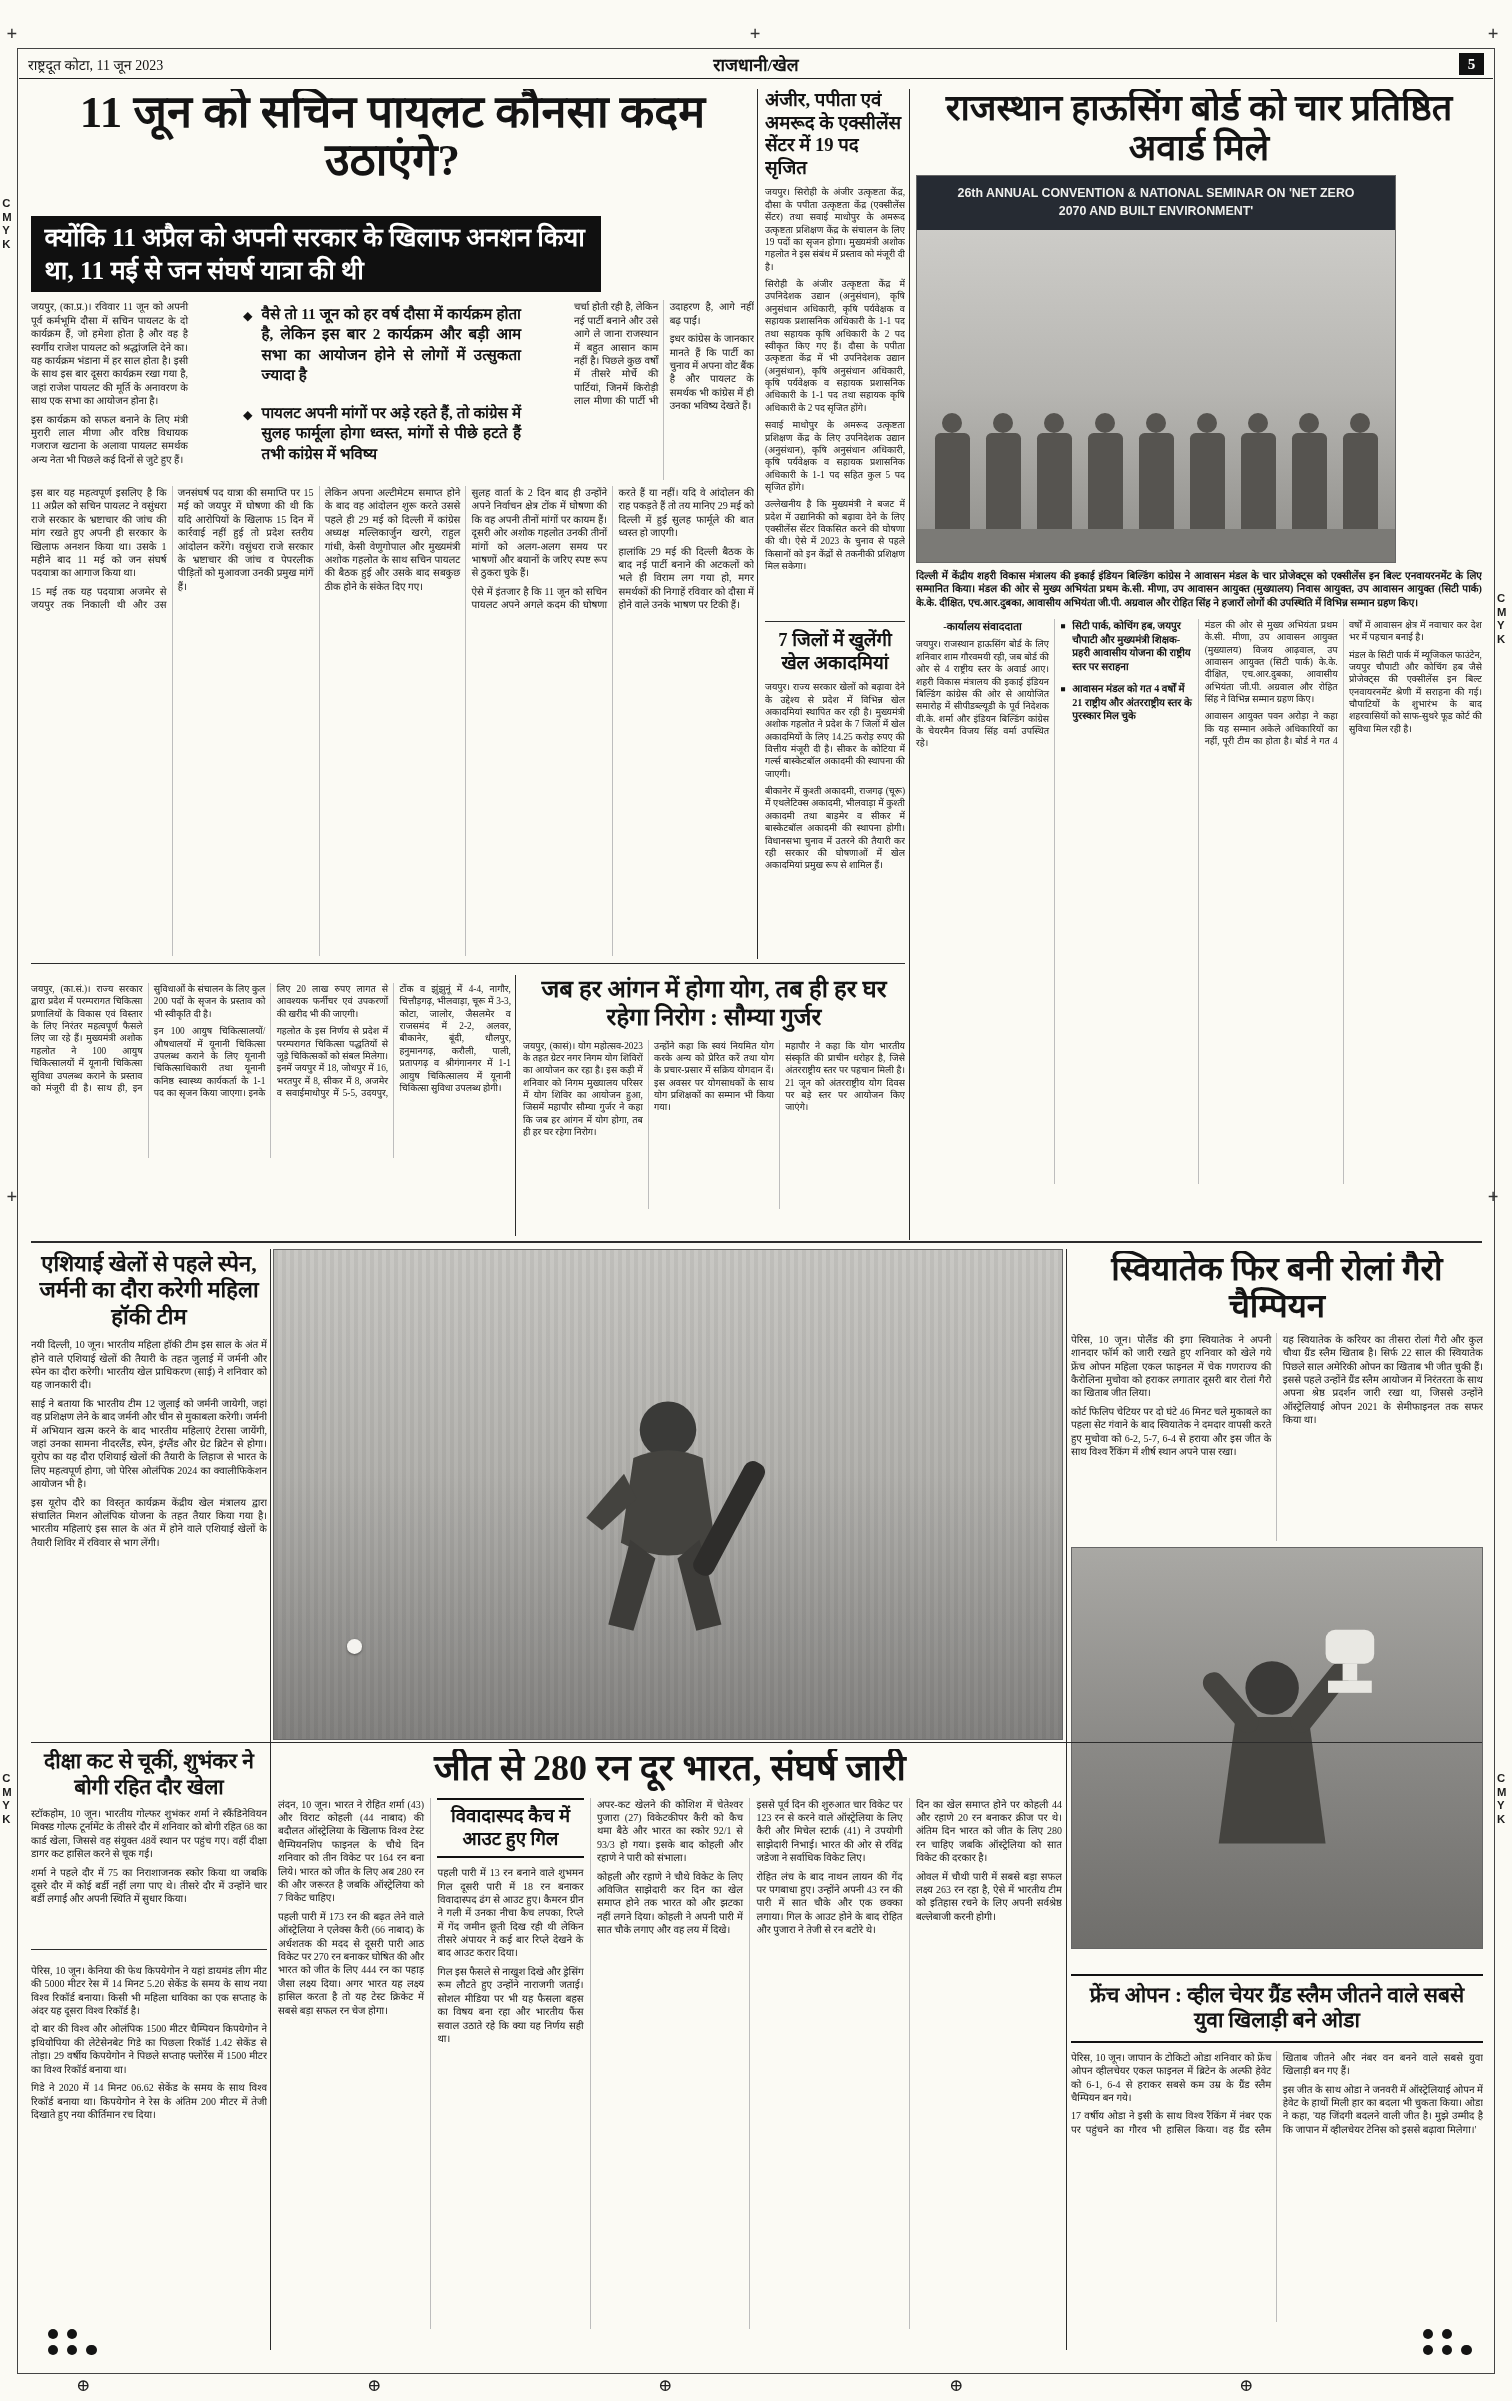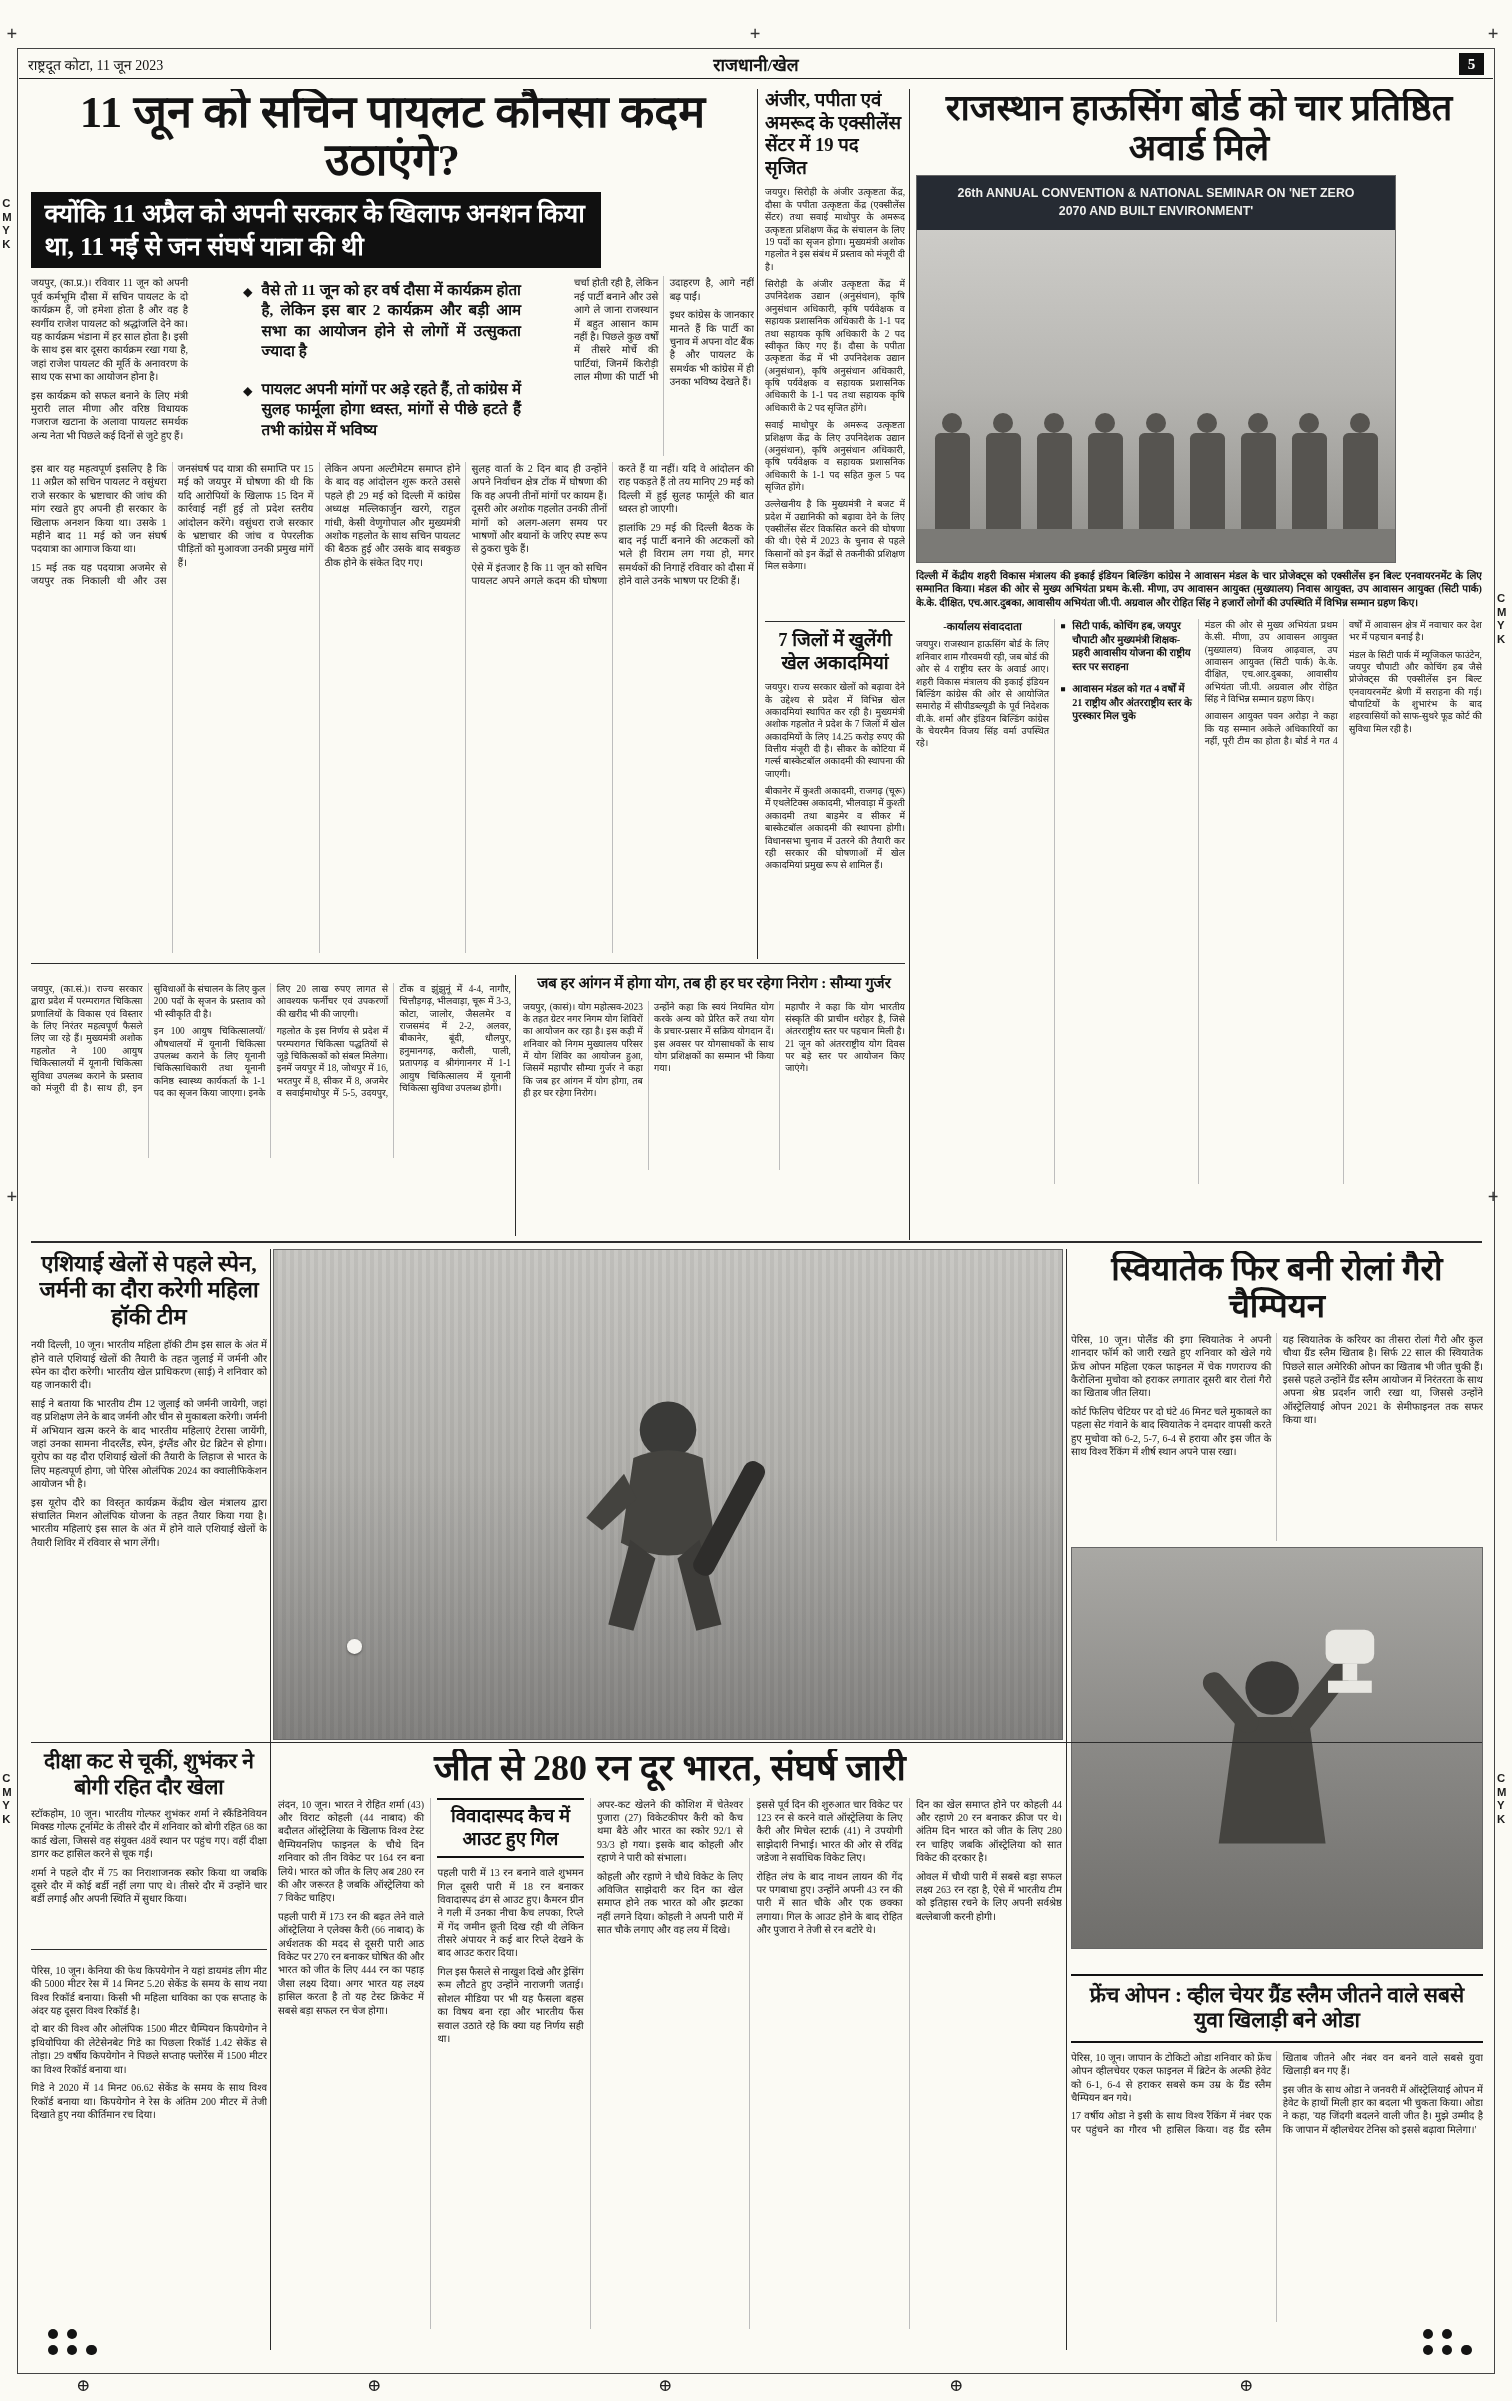--- a/index.html
+++ b/index.html
@@ -13,21 +13,21 @@
               display:flex; align-items:center; padding:0 9px; font-size:14px; }
   .masthead .section { position:absolute; left:50%; transform:translateX(-50%); font-weight:bold; font-size:17.5px; }
   .masthead .pagenum { margin-left:auto; background:#111; color:#fff; width:25px; height:22.6px; display:flex;
                        align-items:center; justify-content:center; font-weight:bold; font-size:15.2px; }
 
   h1,h2,h3 { margin:0; font-weight:bold; }
   .h-lead { font-size:45px; line-height:1.06; text-align:center; }
   .h-64 { font-size:36px; line-height:1.1; text-align:center; }
   .h-60 { font-size:33px; line-height:1.12; text-align:center; }
   .h-50 { font-size:28px; line-height:1.15; text-align:center; }
-  .h-44 { font-size:15px; line-height:1.18; text-align:center; }
+  .h-44 { font-size:24px; line-height:1.18; text-align:center; }
   .h-40 { font-size:22px; line-height:1.2; text-align:center; }
   .h-38 { font-size:21px; line-height:1.22; text-align:center; }
   .h-34 { font-size:18.6px; line-height:1.22; text-align:center; }
 
   .subhead { background:#101010; color:#fff; display:inline-block; font-size:25.4px; line-height:1.32;
              font-weight:bold; padding:4.5px 13.6px; }
 
   .b17 p { font-size:10px; line-height:1.34; margin:0 0 5.1px; text-align:justify; }
   .b16 p { font-size:9.3px; line-height:1.33; margin:0 0 5.1px; text-align:justify; }
 
@@ -122,21 +122,21 @@
 
   <header class="masthead">
     <span>राष्ट्रदूत कोटा, 11 जून 2023</span>
     <span class="section">राजधानी/खेल</span>
     <span class="pagenum">5</span>
   </header>
 
   <section class="abs" style="left:31px; top:89px; width:723px; height:867px; overflow:hidden;">
     <h1 class="h-lead">11 जून को सचिन पायलट कौनसा कदम उठाएंगे?</h1>
     <div style="margin-top:8px;">
-      <div class="subhead" style="max-width:570px;">क्योंकि 11 अप्रैल को अपनी सरकार के खिलाफ अनशन किया था, 11 मई से जन संघर्ष यात्रा की थी</div>
+      <div class="subhead" style="max-width:570px;margin-top:24px;">क्योंकि 11 अप्रैल को अपनी सरकार के खिलाफ अनशन किया था, 11 मई से जन संघर्ष यात्रा की थी</div>
     </div>
     <div style="display:flex; margin-top:8px; height:180px; overflow:hidden;gap:36px;">
       <div class="b17" style="width:157px; flex:none;">
         <p>जयपुर, (का.प्र.)। रविवार 11 जून को अपनी पूर्व कर्मभूमि दौसा में सचिन पायलट के दो कार्यक्रम हैं, जो हमेशा होता है और वह है स्वर्गीय राजेश पायलट को श्रद्धांजलि देने का। यह कार्यक्रम भंडाना में हर साल होता है। इसी के साथ इस बार दूसरा कार्यक्रम रखा गया है, जहां राजेश पायलट की मूर्ति के अनावरण के साथ एक सभा का आयोजन होना है।</p>
         <p>इस कार्यक्रम को सफल बनाने के लिए मंत्री मुरारी लाल मीणा और वरिष्ठ विधायक गजराज खटाना के अलावा पायलट समर्थक अन्य नेता भी पिछले कई दिनों से जुटे हुए हैं।</p>
       </div>
       <div class="bullets" style="width:314px; flex:none; padding:3.4px 17px 0 19px;">
         <div class="item">
           <span class="marker">◆</span>
           <span class="txt">वैसे तो 11 जून को हर वर्ष दौसा में कार्यक्रम होता है, लेकिन इस बार 2 कार्यक्रम और बड़ी आम सभा का आयोजन होने से लोगों में उत्सुकता ज्यादा है</span>

